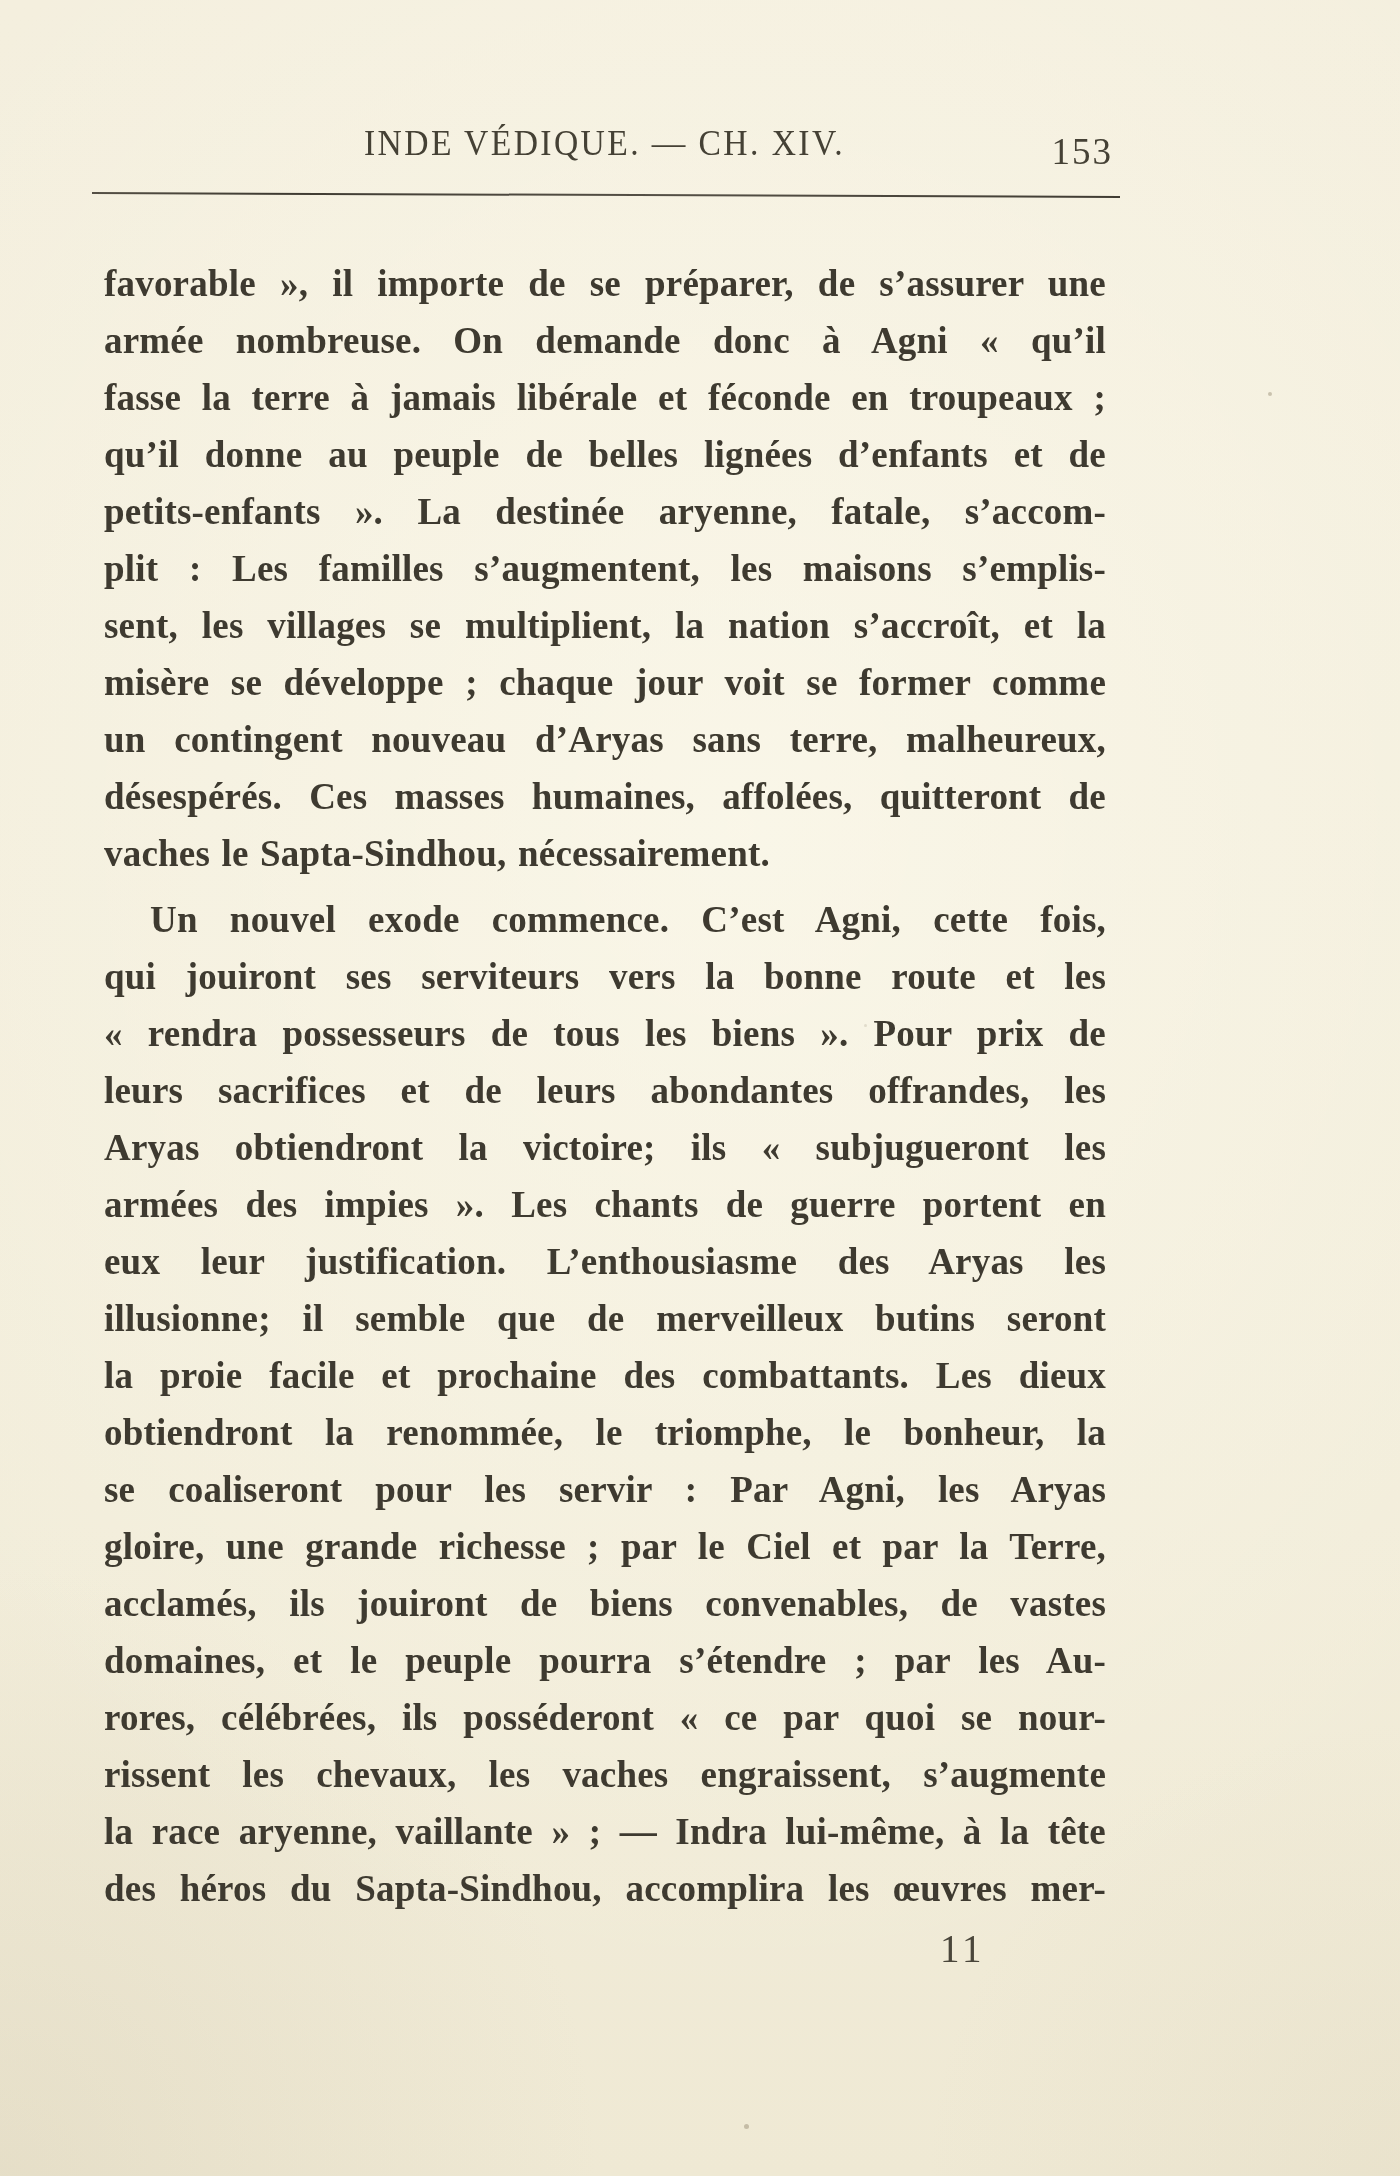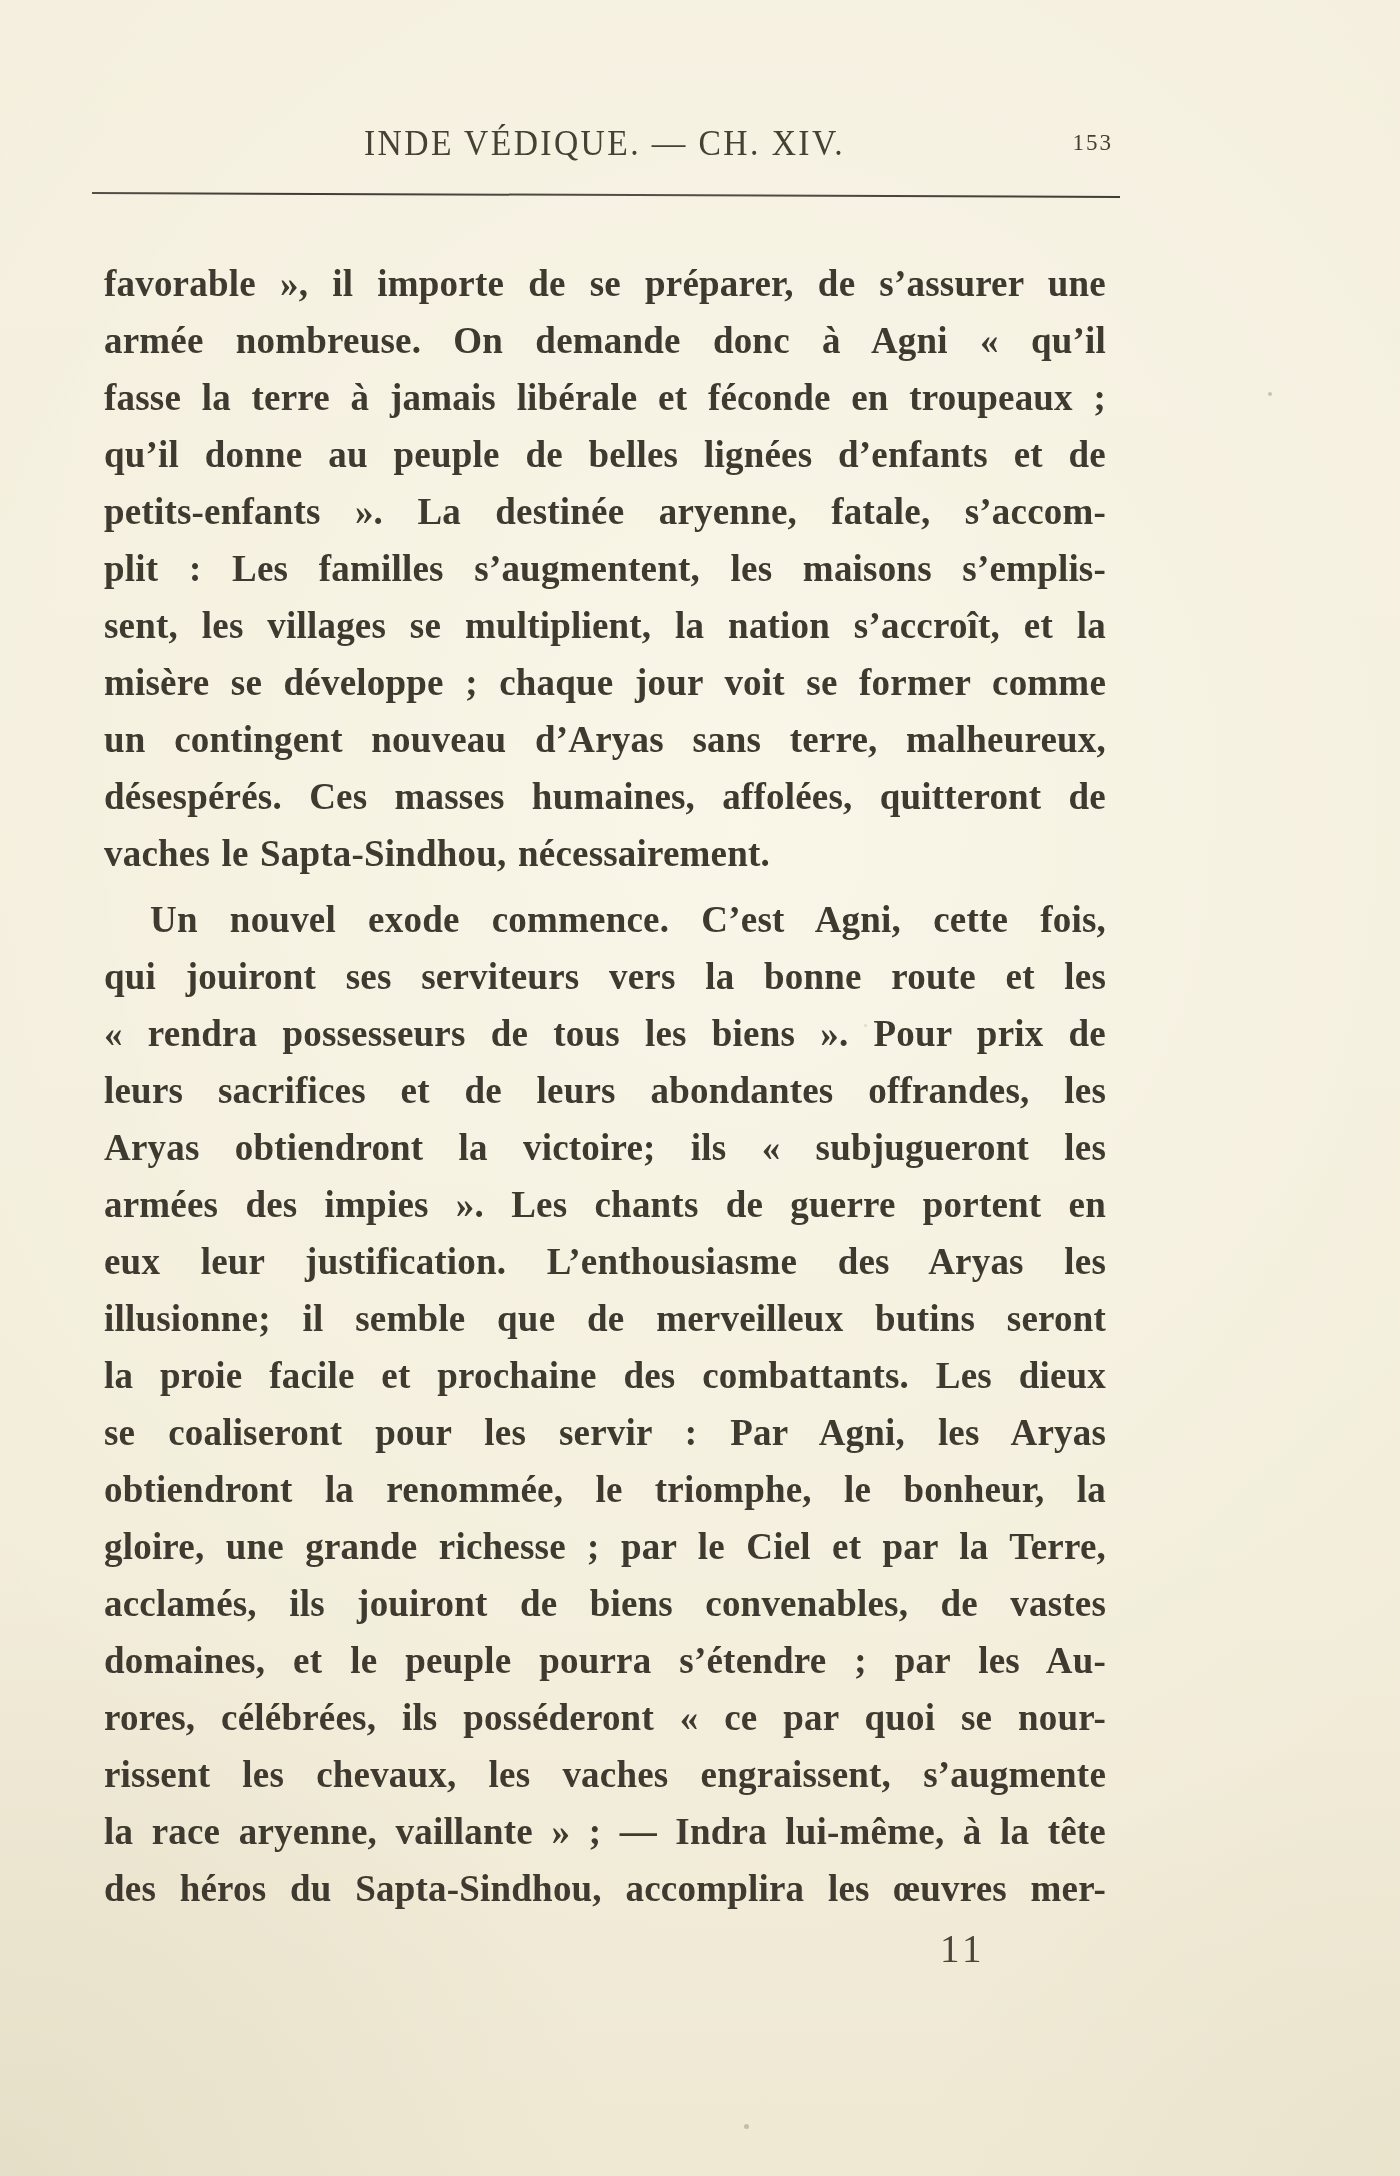--- a/index.html
+++ b/index.html
@@ -38,21 +38,21 @@
     display: inline-block;
     font-size: 35px;
     letter-spacing: 2.5px;
     color: #454135;
     transform: scaleX(0.96);
     transform-origin: center;
   }
   .folio {
     position: absolute;
     right: 2px; top: 6px;
-    font-size: 23px;
+    font-size: 37px;
     letter-spacing: 2px;
     color: #454135;
   }
   .head-rule {
     position: absolute;
     left: 92px; top: 194px;
     width: 1028px; height: 2px;
     background: linear-gradient(90deg, #555045 0%, #3f3b32 18%, #555046 55%, #403c33 100%);
     transform: rotate(0.22deg);
   }
@@ -119,22 +119,22 @@
     <div class="para">
       <div class="line indent">Un nouvel exode commence. C’est Agni, cette fois,</div>
       <div class="line">qui jouiront ses serviteurs vers la bonne route et les</div>
       <div class="line">« rendra possesseurs de tous les biens ». Pour prix de</div>
       <div class="line">leurs sacrifices et de leurs abondantes offrandes, les</div>
       <div class="line">Aryas obtiendront la victoire; ils « subjugueront les</div>
       <div class="line">armées des impies ». Les chants de guerre portent en</div>
       <div class="line">eux leur justification. L’enthousiasme des Aryas les</div>
       <div class="line">illusionne; il semble que de merveilleux butins seront</div>
       <div class="line">la proie facile et prochaine des combattants. Les dieux</div>
+      <div class="line">obtiendront la renommée, le triomphe, le bonheur, la</div>
       <div class="line">se coaliseront pour les servir : Par Agni, les Aryas</div>
-      <div class="line">obtiendront la renommée, le triomphe, le bonheur, la</div>
       <div class="line">gloire, une grande richesse ; par le Ciel et par la Terre,</div>
       <div class="line">acclamés, ils jouiront de biens convenables, de vastes</div>
       <div class="line">domaines, et le peuple pourra s’étendre ; par les Au-</div>
       <div class="line">rores, célébrées, ils posséderont « ce par quoi se nour-</div>
       <div class="line">rissent les chevaux, les vaches engraissent, s’augmente</div>
       <div class="line">la race aryenne, vaillante » ; — Indra lui-même, à la tête</div>
       <div class="line">des héros du Sapta-Sindhou, accomplira les œuvres mer-</div>
     </div>
 
   </main>

